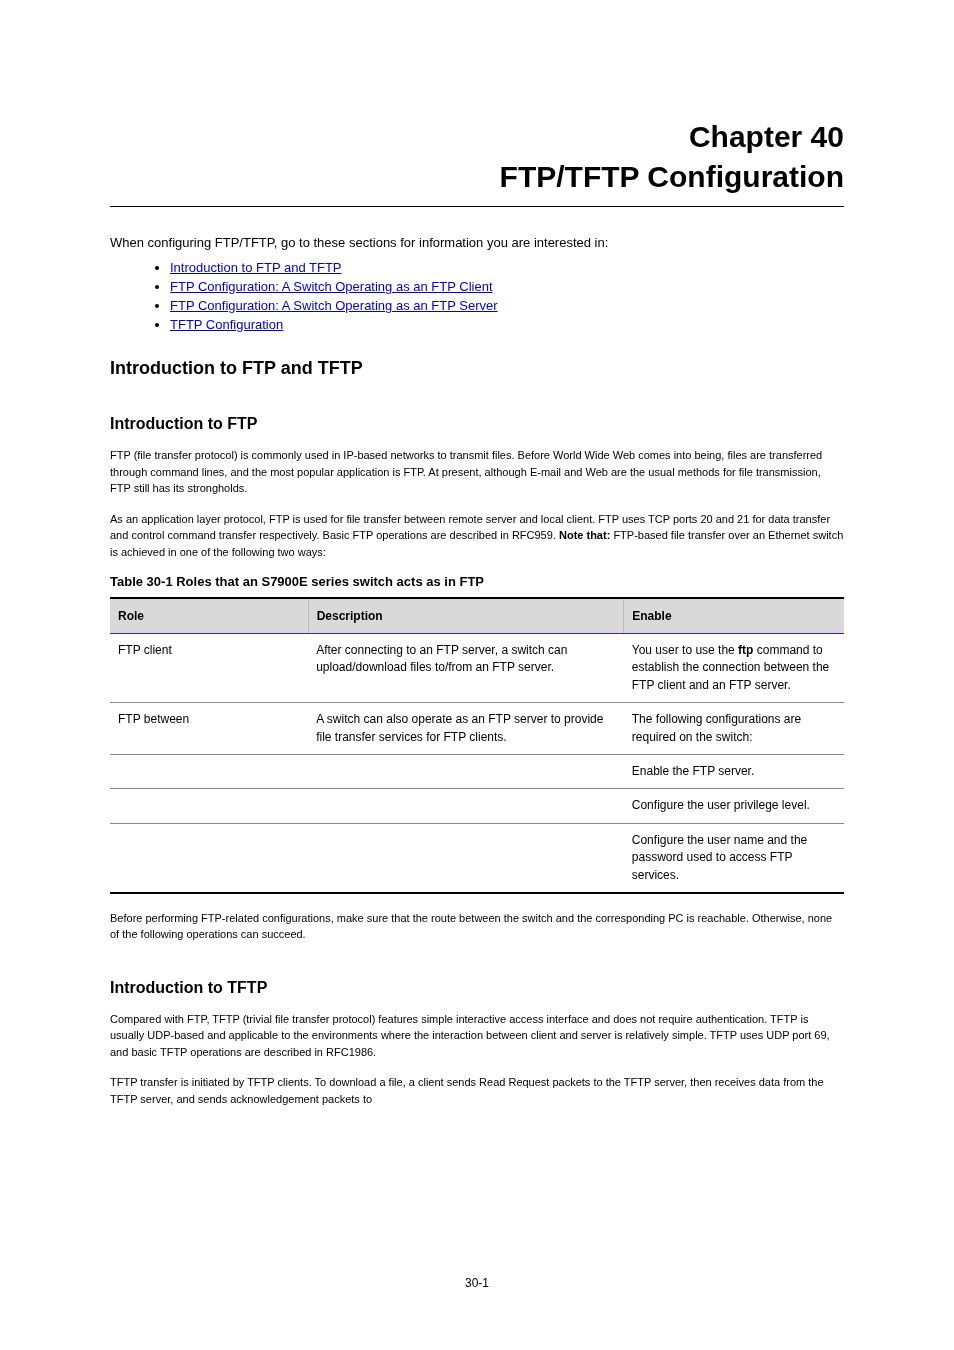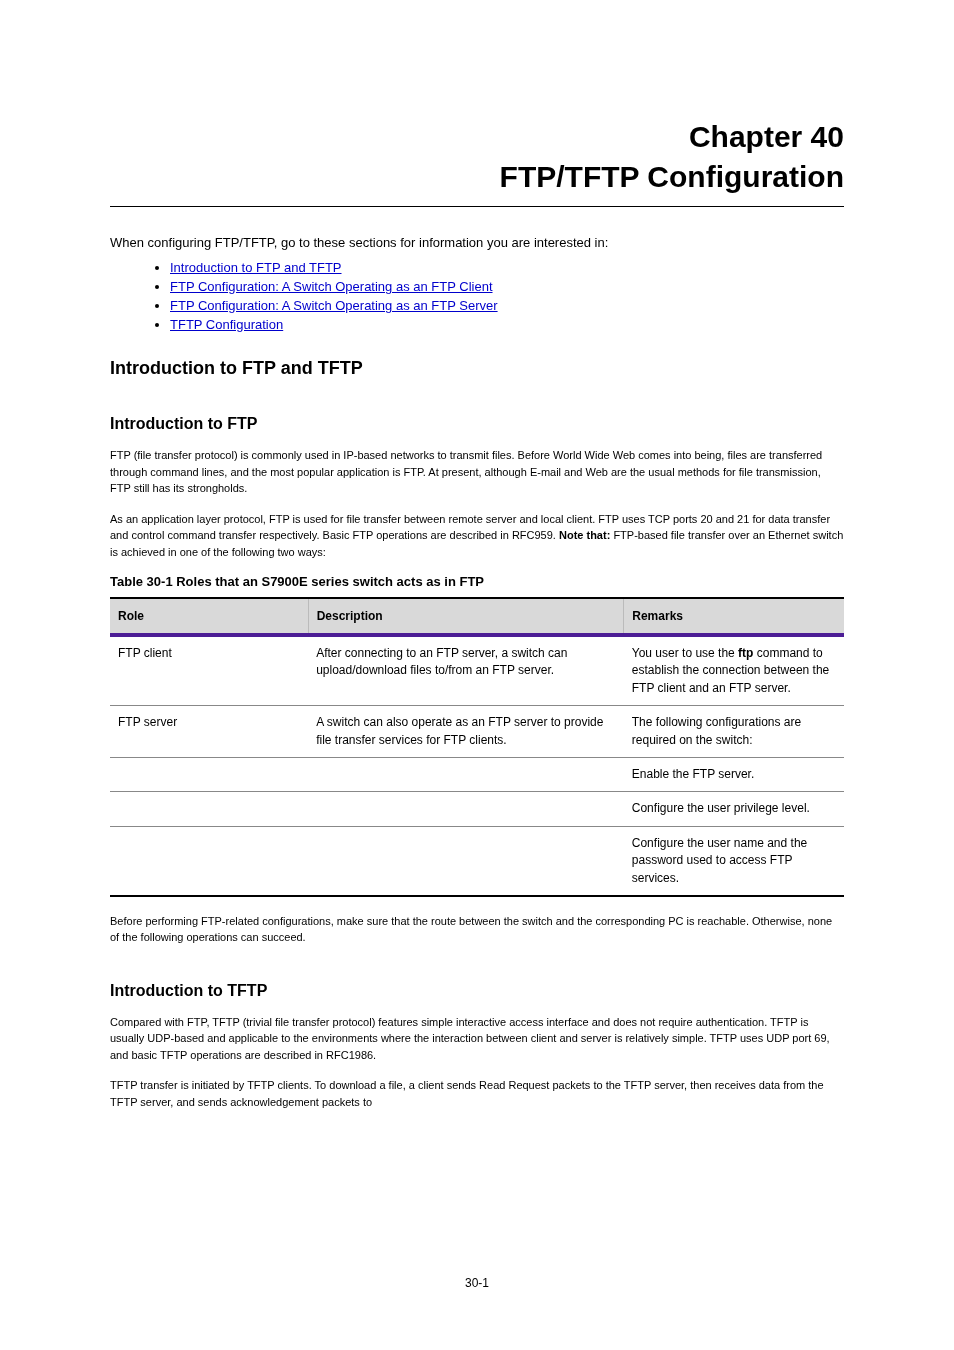--- a/index.html
+++ b/index.html
@@ -71,21 +71,21 @@
     width: 100%;
     border-collapse: collapse;
     font-size: 12px;
   }
   table.cmds thead th {
     background: #d9d9d9;
     font-weight: bold;
     text-align: left;
     padding: 10px 8px;
     border-top: 2px solid #000;
-    border-bottom: 4px solid #4c1d95;
+    border-bottom: 1px solid #4c1d95;
   }
   table.cmds thead th + th { border-left: 1px solid #bbb; }
   table.cmds tbody td {
     padding: 8px 8px;
     vertical-align: top;
     border-bottom: 1px solid #888;
     line-height: 1.45;
   }
   table.cmds tbody tr:last-child td { border-bottom: 2px solid #000; }
   table.cmds tbody td + td { }
@@ -131,31 +131,31 @@
     <span>FTP-based file transfer over an Ethernet switch is achieved in one of the following two ways:</span>
   </p>
 
   <div class="table-caption">Table 30-1 Roles that an S7900E series switch acts as in FTP</div>
 
   <table class="cmds">
     <thead>
       <tr>
         <th>Role</th>
         <th>Description</th>
-        <th>Remarks</th>
+        <th>Enable</th>
       </tr>
     </thead>
     <tbody id="tbody">
         <tr>
           <td>FTP client</td>
           <td>After connecting to an FTP server, a switch can upload/download files to/from an FTP server.</td>
           <td><span>You user to use the </span><span class="bold">ftp</span><span> command to establish the connection between the FTP client and an FTP server.</span></td>
         </tr>
         <tr>
-          <td>FTP server</td>
+          <td>FTP between</td>
           <td>A switch can also operate as an FTP server to provide file transfer services for FTP clients.</td>
           <td><span>The following configurations are required on the switch:</span></td>
         </tr>
         <tr>
           <td></td>
           <td></td>
           <td><span>Enable the FTP server.</span></td>
         </tr>
         <tr>
           <td></td>

